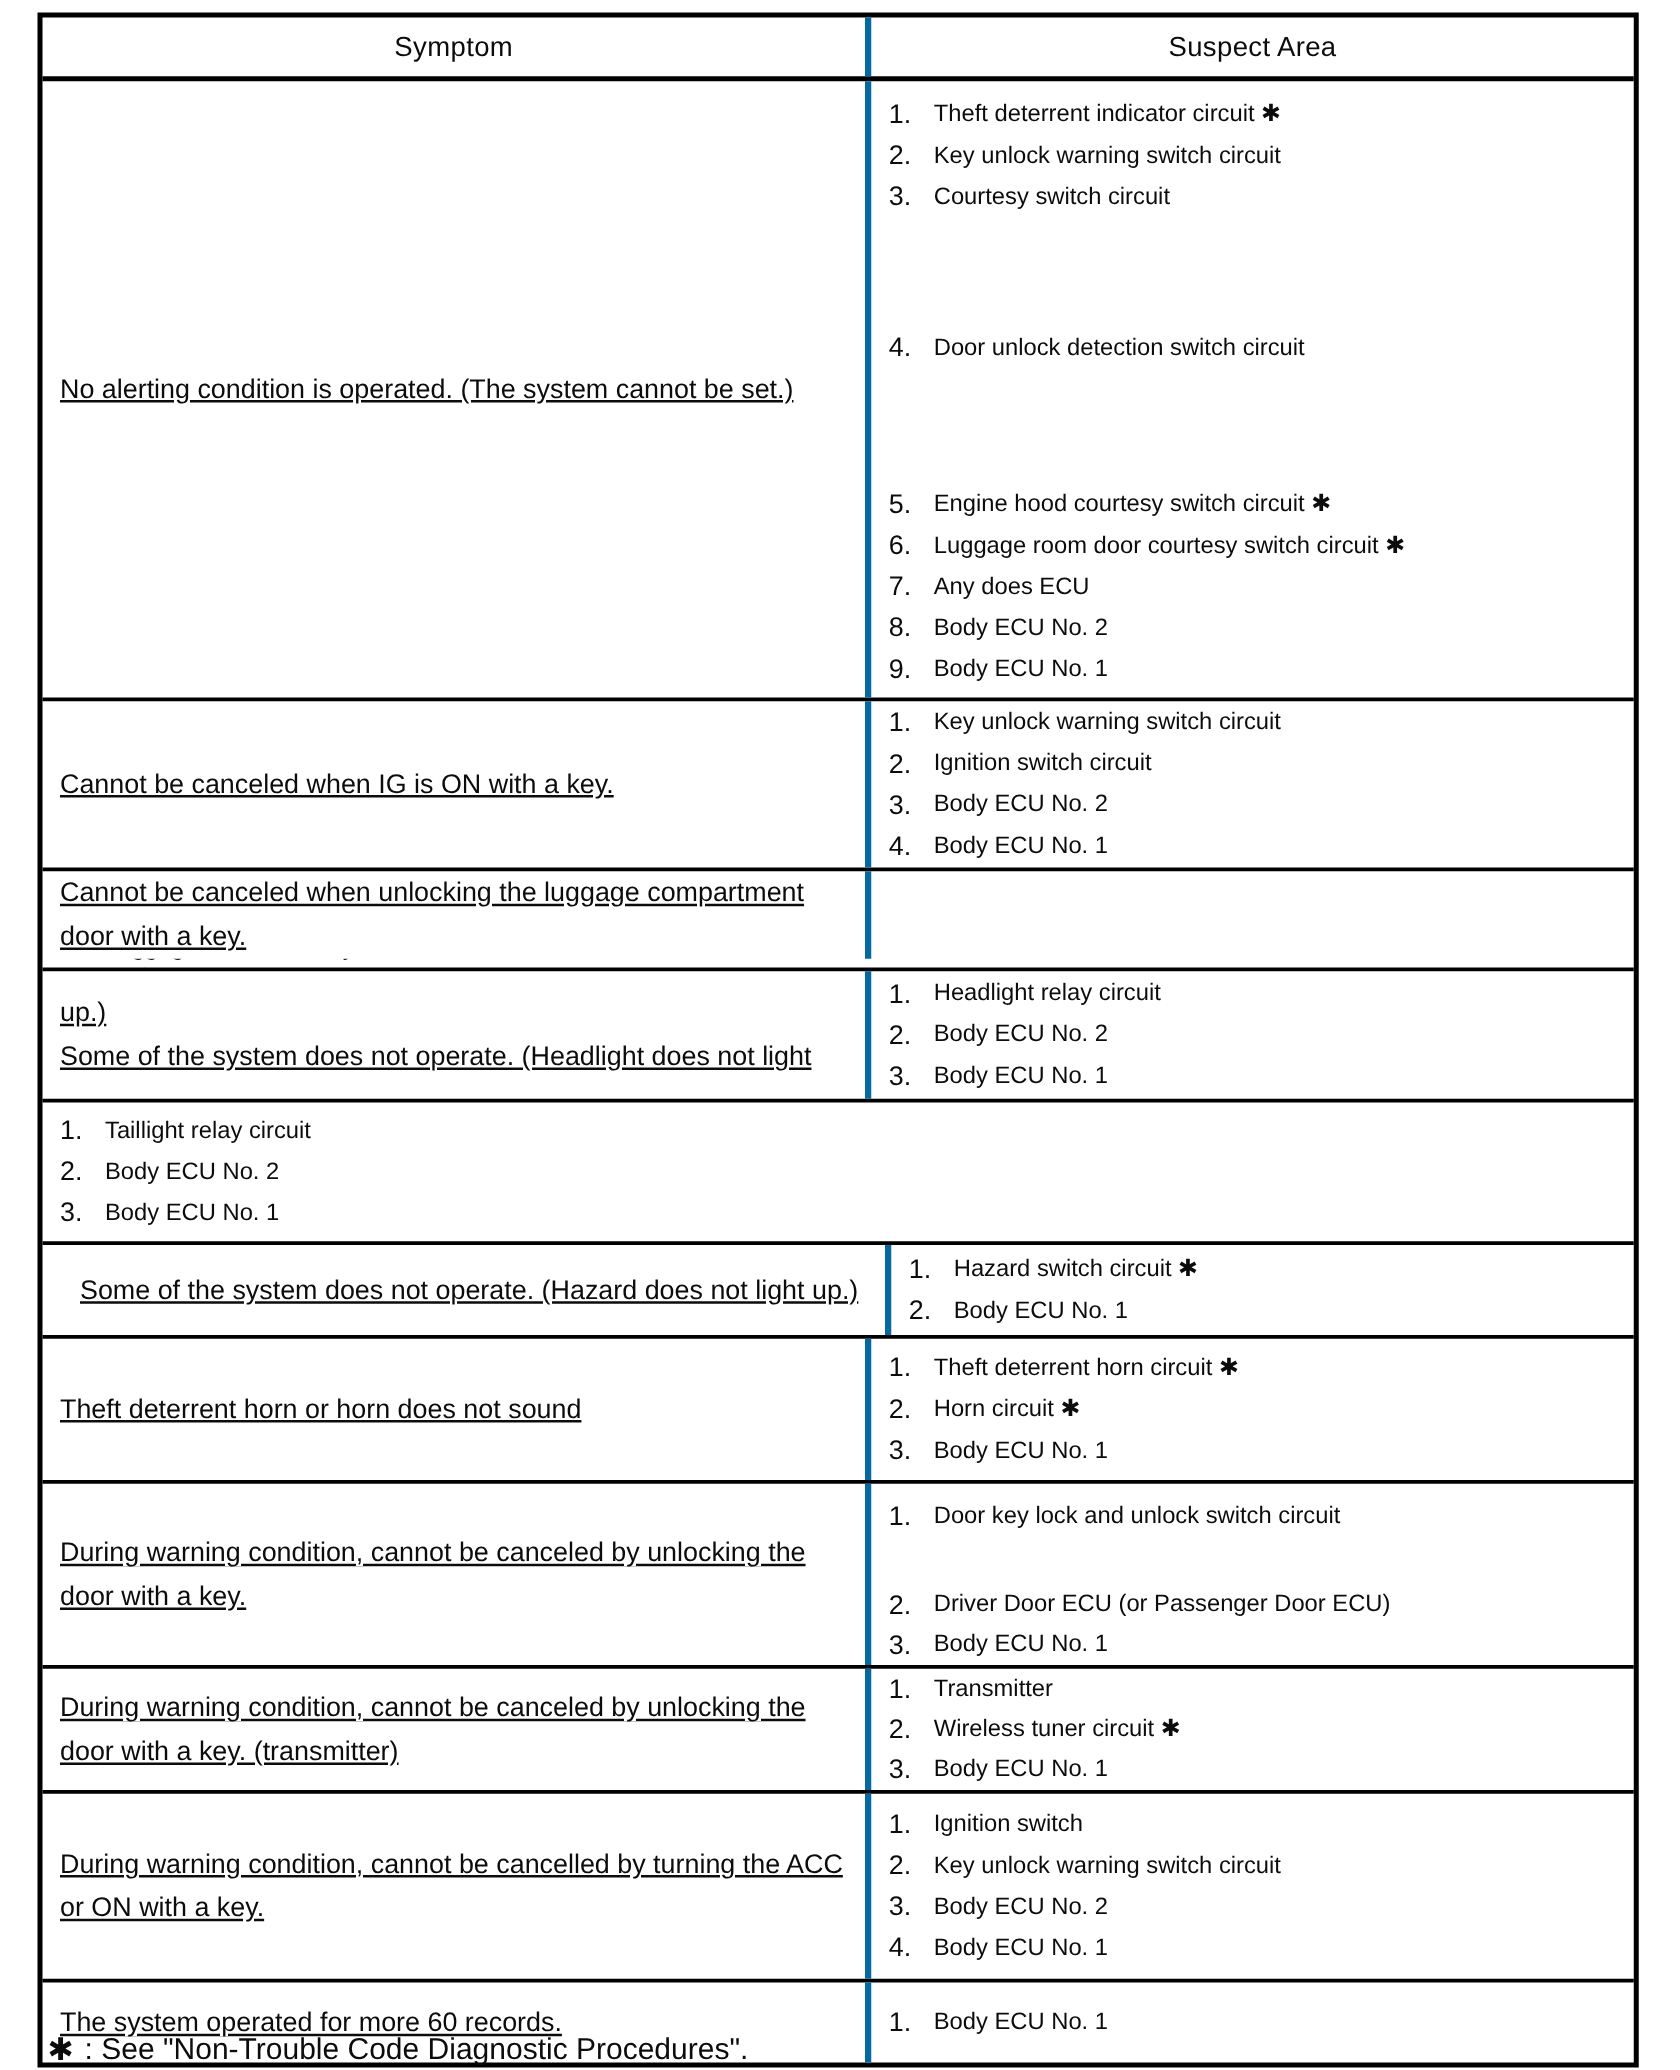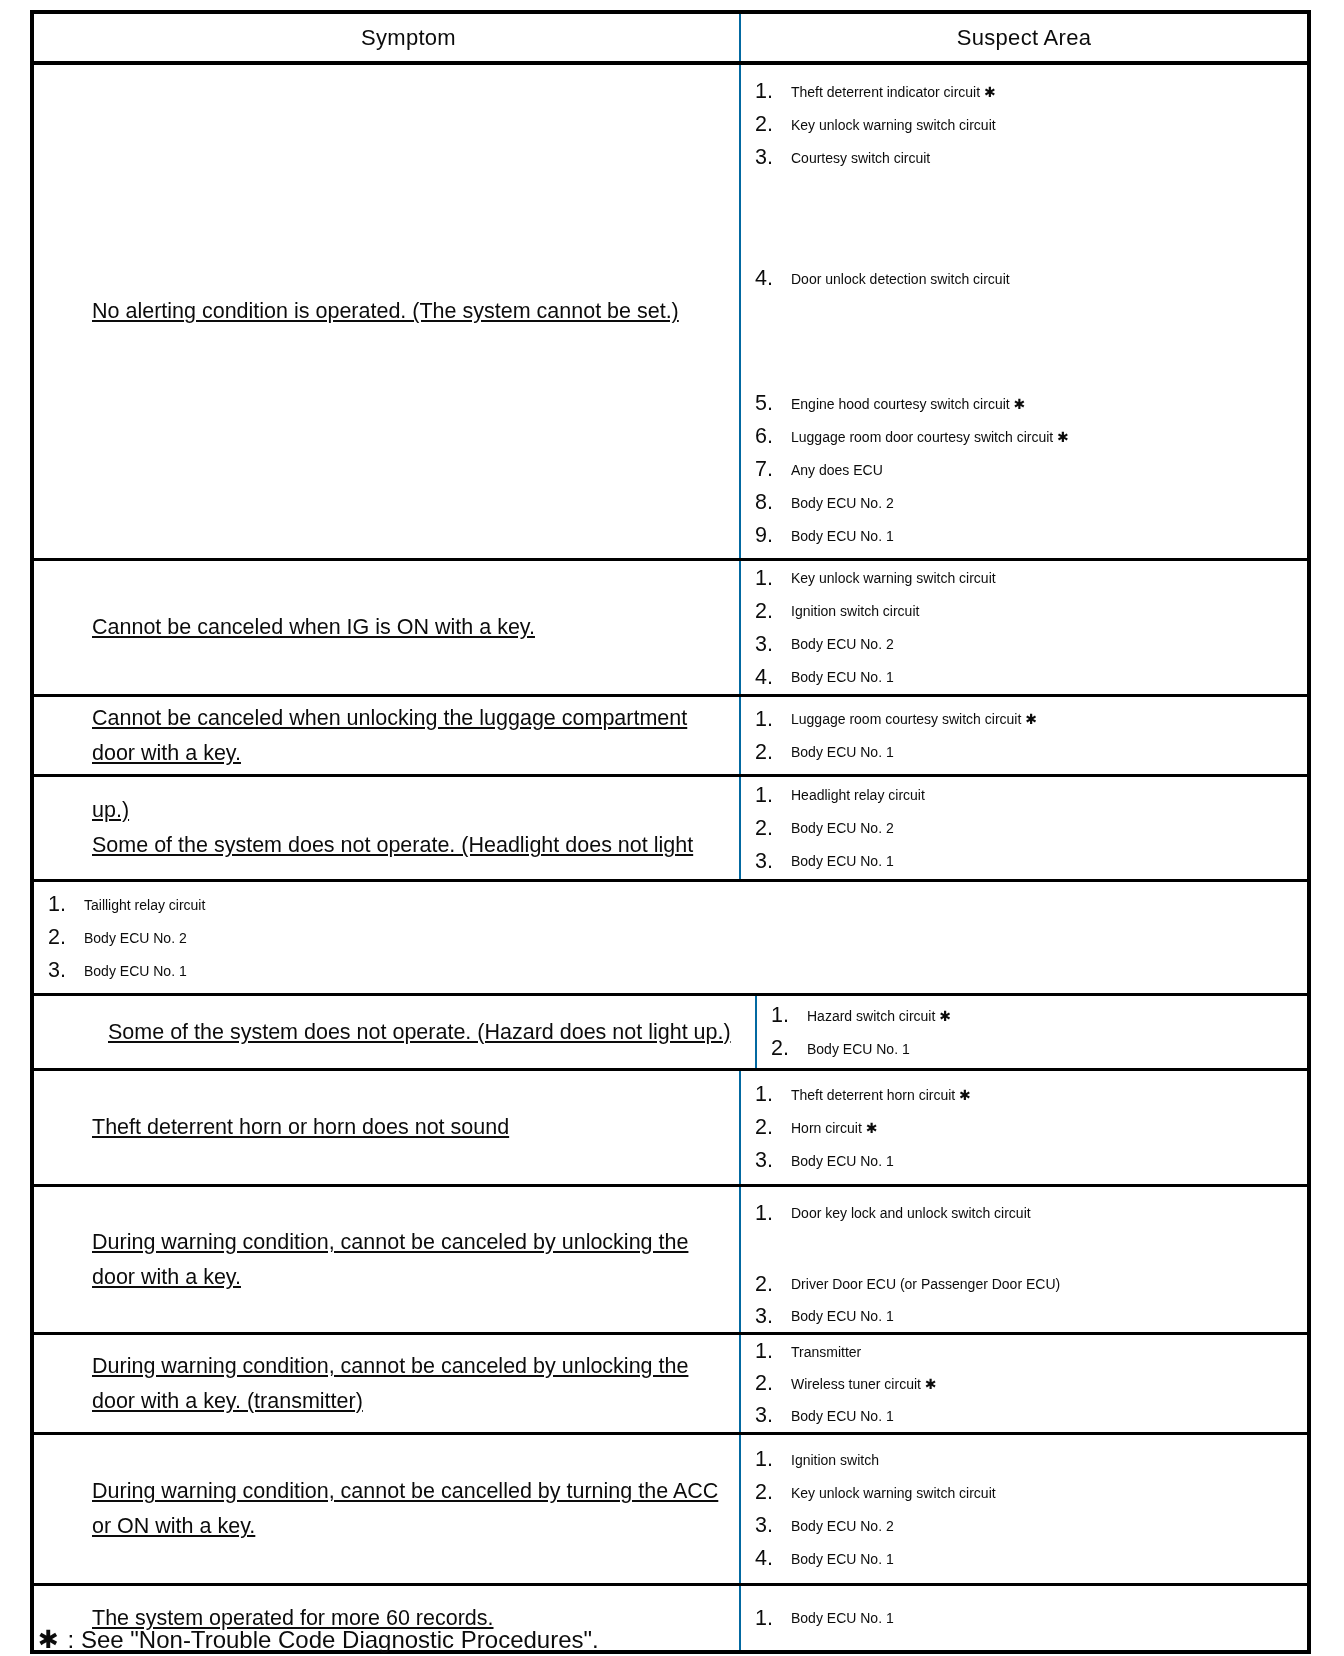--- a/index.html
+++ b/index.html
@@ -13,48 +13,48 @@
   .tbl {
     position:absolute; left:30px; top:10px; width:1281px;
     border:4px solid #000;
     background:#fff;
   }
   .row { display:flex; border-bottom:3px solid #000; }
   .row:last-child { border-bottom:none;border-radius:22px; }
   .hdr { height:51px; border-bottom:4px solid #000; }
   .h-r0 { height:496px; }
   .h-r1 { height:136px; }
-  .h-r2 { height:80px;  }
+  .h-r2 { height:80px;flex-direction:column;  }
   .h-r3 { height:105px; }
   .h-r4 { height:114px; }
   .h-r5 { height:75px;padding-left:16px;  }
   .h-r6 { height:116px; }
   .h-r7 { height:148px; }
   .h-r8 { height:100px; }
   .h-r9 { height:151px; }
   .h-r10{ height:64px;  }
 
   .cell { overflow:hidden; }
   .sym {
-    width:663px; border-right:2px solid #0369a1;
+    width:663px; border-right:5px solid #0369a1;
     display:flex; flex-direction:column; justify-content:center;
-    padding-left:14px; padding-right:6px;margin-left:44px;
+    padding-left:14px; padding-right:6px;
   }
   .sus {
     flex:1;
     display:flex; flex-direction:column; justify-content:center;
     padding-left:14px; padding-right:6px;
   }
   .head { justify-content:center; align-items:center; padding:0; }
   .head .htxt { font-size:22px; letter-spacing:0.3px; }
 
   .sym-line { font-size:21.5px; line-height:35px; white-space:nowrap;text-decoration:underline; }
   .item { display:flex; align-items:center; height:33px; white-space:nowrap; }
   .item .num { display:inline-block; width:36px; font-size:21.5px; }
-  .item .txt { font-size:14px; }
+  .item .txt { font-size:19px; }
 
   
   .sus.top { justify-content:flex-start; padding-top:10px; }
   .gap-88 { margin-top:88px; }
   .gap-92 { margin-top:92px; }
   
   .gap-39 { margin-top:39px; }
   .h-r8 .item { height:32px; }
 
   .footnote {

